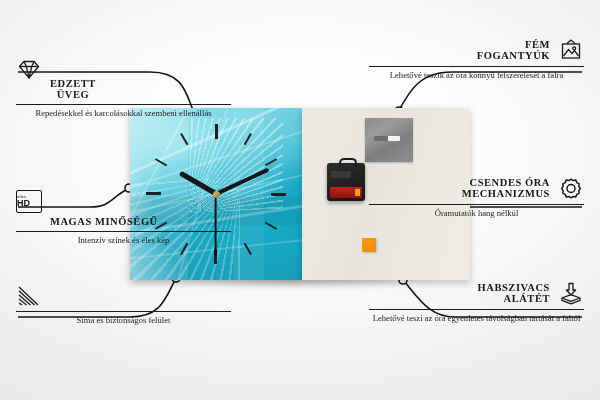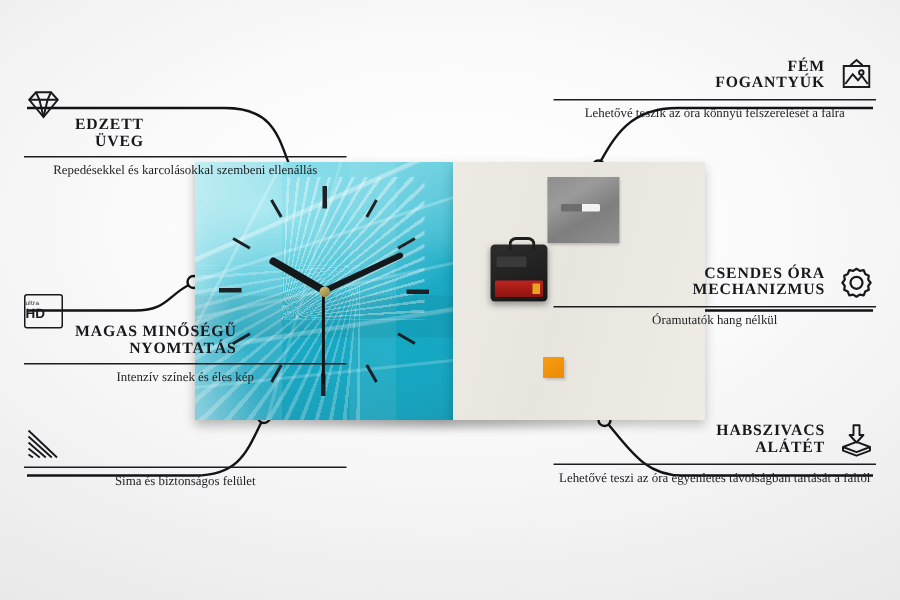--- a/index.html
+++ b/index.html
@@ -96,21 +96,21 @@
   .hand.sec{width:1.6px;height:62px;margin-left:-.8px;margin-top:-62px;background:#101214;}
   .pin{position:absolute;left:50%;top:50%;width:7px;height:7px;margin:-3.5px 0 0 -3.5px;
     border-radius:50%;background:linear-gradient(145deg,#d9c77e,#8d7a34);}
 
   
   .callout{position:absolute;width:215px;}
   .callout .head{display:flex;align-items:center;gap:8px;}
   .callout.left .head{justify-content:flex-start;}
   .callout.right .head{justify-content:flex-end;}
   .titles{line-height:1.06;}
-  .callout.left .titles{text-align:right;margin-top:40px;}
+  .callout.left .titles{text-align:center;margin-top:40px;}
   .callout.right .titles{text-align:right;}
   .t-line{
     font-family:"Liberation Serif", serif;
     font-size:10.5px;letter-spacing:.55px;color:#16181a;font-weight:700;
     text-transform:uppercase;white-space:nowrap;
   }
   .rule{height:1px;background:#1b1d1f;margin:4px 0 3px;}
   .desc{font-size:8.6px;color:#1c1e20;line-height:1.3;}
   .callout.left .desc{text-align:center;}
   .callout.right .desc{text-align:center;}
@@ -254,21 +254,20 @@
   <div class="callout left" style="left:16px;top:176px;">
     <div class="head">
       <span class="ico">
         <span class="hdbox">
           <span class="u">ultra</span>
           <span class="h">HD</span>
         </span>
       </span>
       <span class="titles">
         <div class="t-line">MAGAS MINŐSÉGŰ</div>
-        <div class="t-line">NYOMTATÁS</div>
       </span>
     </div>
     <div class="rule"></div>
     <div class="desc">Intenzív színek és éles kép</div>
   </div>
 
   <div class="callout left" style="left:16px;top:283px;">
     <div class="head">
       <span class="ico">
         <svg width="24" height="21" viewBox="0 0 24 21">

